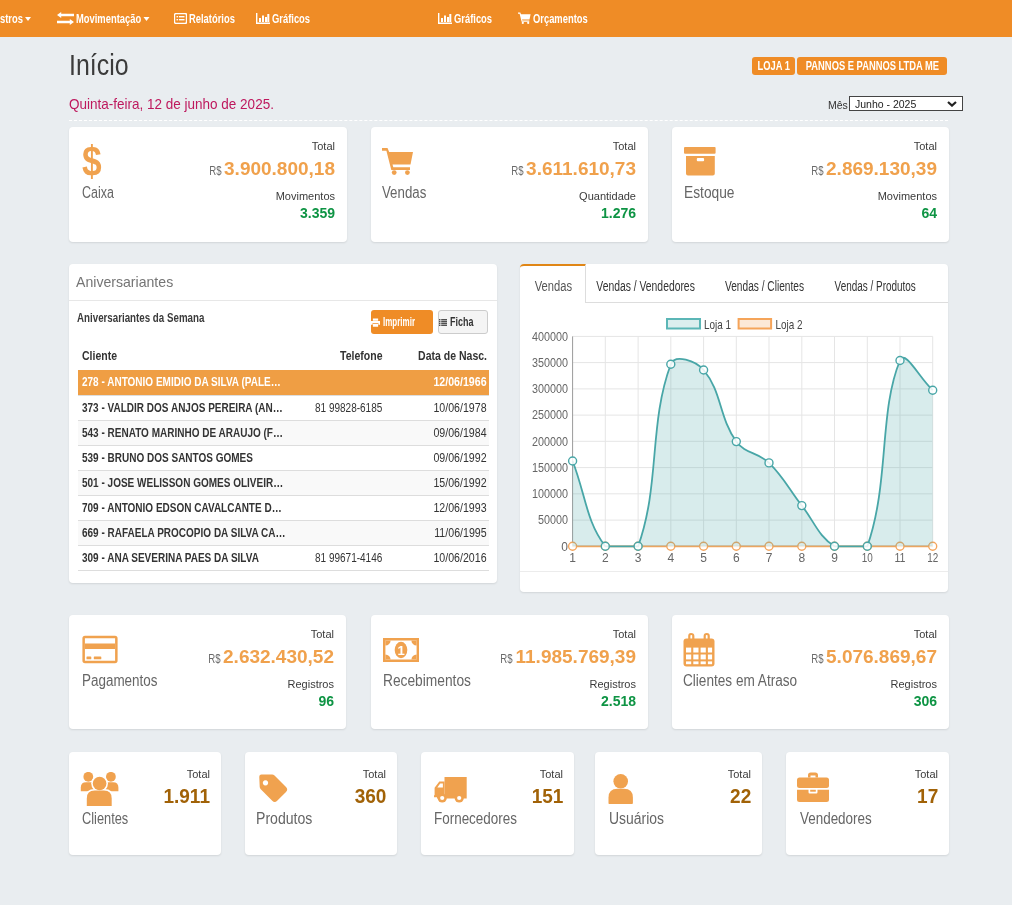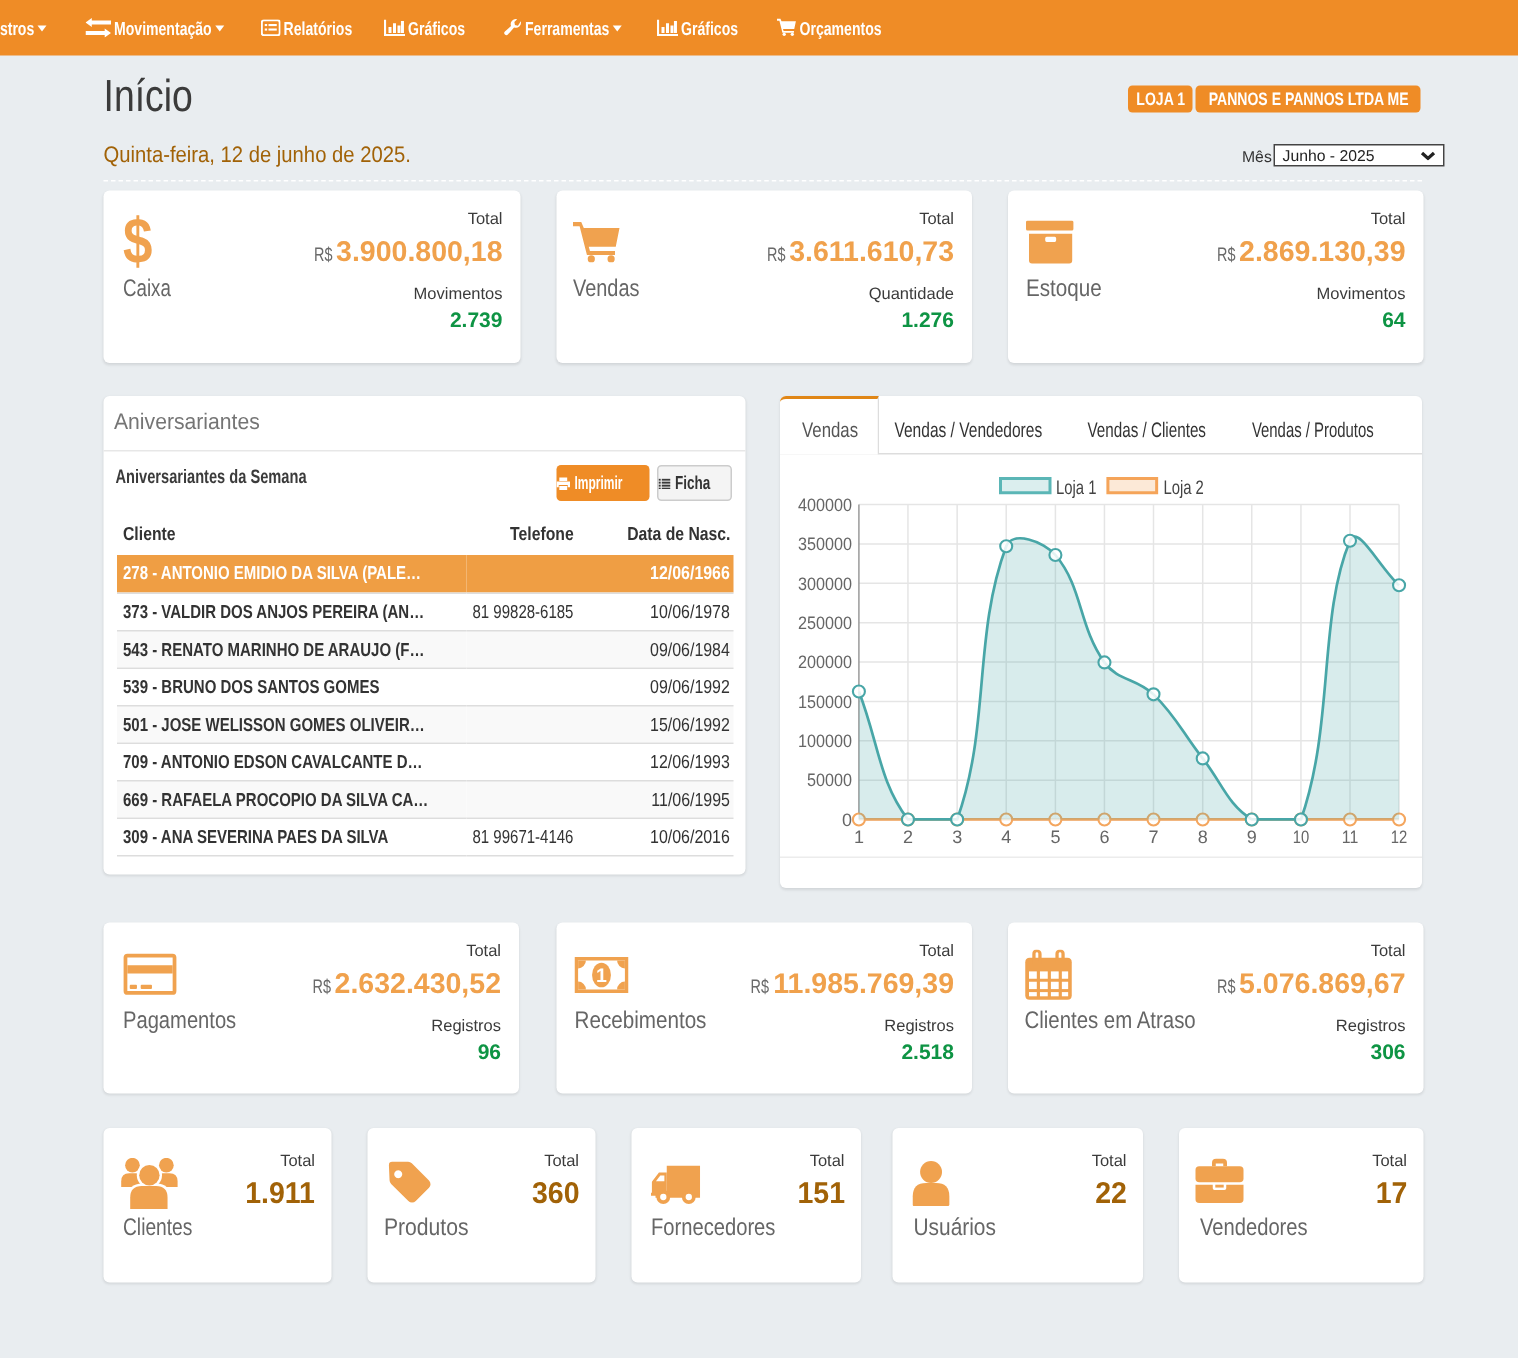--- a/index.html
+++ b/index.html
@@ -46,39 +46,36 @@
           <rect x="2.5" y="6" width="1.6" height="1.4" fill="#fff"></rect>
           <rect x="5" y="6" width="5.5" height="1.4" fill="#fff"></rect>
         </svg><span class="sx">Relatórios</span></div>
   <div class="navitem" style="left:256px"><svg class="nicon" width="14" height="11" viewBox="0 0 14 11">
           <path d="M0.7 0 L0.7 10.3 L14 10.3" stroke="#fff" stroke-width="1.4" fill="none"></path>
           <rect x="3" y="5" width="2" height="4" fill="#fff"></rect>
           <rect x="6" y="2.5" width="2" height="6.5" fill="#fff"></rect>
           <rect x="9" y="4" width="2" height="5" fill="#fff"></rect>
           <rect x="11.3" y="1" width="2" height="8" fill="#fff"></rect>
         </svg><span class="sx">Gráficos</span></div>
-  <div class="navitem" style="left:336px"><svg class="nicon" width="12" height="12" viewBox="0 0 12 12" fill="#fff">
-          <path d="M11.2 2.2 a3.4 3.4 0 0 1 -4.5 4.1 L2.6 11 a1.4 1.4 0 0 1 -2 -2 L4.7 5.3 a3.4 3.4 0 0 1 4.1 -4.5 L6.9 2.7 L7.3 4.7 L9.3 5.1 Z"></path>
-        </svg><span class="sx">Ferramentas<span class="caret"></span></span></div>
   <div class="navitem" style="left:438px"><svg class="nicon" width="14" height="11" viewBox="0 0 14 11">
           <path d="M0.7 0 L0.7 10.3 L14 10.3" stroke="#fff" stroke-width="1.4" fill="none"></path>
           <rect x="3" y="5" width="2" height="4" fill="#fff"></rect>
           <rect x="6" y="2.5" width="2" height="6.5" fill="#fff"></rect>
           <rect x="9" y="4" width="2" height="5" fill="#fff"></rect>
           <rect x="11.3" y="1" width="2" height="8" fill="#fff"></rect>
         </svg><span class="sx">Gráficos</span></div>
   <div class="navitem" style="left:518px"><svg class="nicon" width="13" height="12" viewBox="0 0 13 12" fill="#fff">
           <path d="M0 0.5 L2.3 0.5 L3 2.2 L12.6 2.2 L11.5 7.4 L4 7.4 L4.4 8.6 L11.3 8.6 L11.3 9.8 L3.6 9.8 L1.6 1.8 L0 1.8 Z"></path>
           <circle cx="4.8" cy="10.9" r="1.1"></circle>
           <circle cx="10.2" cy="10.9" r="1.1"></circle>
         </svg><span class="sx">Orçamentos</span></div>
 </div>
 
 <div class="abs" style="left:69px; top:48px; font-size:30px; color:#3b3b3b;"><span class="sx" style="transform:scaleX(0.83)">Início</span></div>
-<div class="abs" style="left:69px; top:95px; font-size:15px; color:#a16207;"><span class="sx" style="transform:scaleX(0.9)">Quinta-feira, 12 de junho de 2025.</span></div>
+<div class="abs" style="left:69px; top:95px; font-size:15px; color:#be185d;"><span class="sx" style="transform:scaleX(0.9)">Quinta-feira, 12 de junho de 2025.</span></div>
 <div class="abs" style="left:752px; top:57px; width:43px; height:18px; background:#EF8C26; border-radius:3px; color:#fff; font-size:12px; font-weight:bold; display:flex; align-items:center; justify-content:center;">
       <span class="sxc" style="transform:scaleX(0.78)">LOJA 1</span>
     </div>
 <div class="abs" style="left:797px; top:57px; width:150px; height:18px; background:#EF8C26; border-radius:3px; color:#fff; font-size:12px; font-weight:bold; display:flex; align-items:center; justify-content:center;">
       <span class="sxc" style="transform:scaleX(0.78)">PANNOS E PANNOS LTDA ME</span>
     </div>
 <div class="abs" style="left:828px; top:99px; font-size:10.5px; color:#333;">Mês</div>
 <div class="abs" style="left:849px; top:96px; width:114px; height:15px; background:#fff; border:1px solid #444;">
   <div class="abs" style="left:5px; top:0.5px; font-size:10.5px; color:#222;">Junho - 2025</div>
   <svg class="abs" style="right:5px; top:4px;" width="10" height="6" viewBox="0 0 10 6">
@@ -86,21 +83,21 @@
       </svg>
 </div>
 <div class="abs" style="left:69px; top:120px; width:879px; border-top:1px dashed #fff;"></div>
 
 <div class="card" style="left:69px; top:127px; width:278px; height:115px;">
   <div class="cicon" style="left:13px; top:10px; font-size:43px; font-weight:bold; transform:scaleX(0.82); transform-origin:left top;">$</div>
   <div class="clabel" style="left:13px; top:57px;"><span class="sx8" style="transform:scaleX(0.78)">Caixa</span></div>
   <div class="rlab" style="top:13px;">Total</div>
   <div class="rval" style="top:31px;"><span class="rs">R$</span>3.900.800,18</div>
   <div class="rlab" style="top:62.5px;">Movimentos</div>
-  <div class="rnum" style="top:78px;">2.739</div>
+  <div class="rnum" style="top:78px;">3.359</div>
 </div>
 <div class="card" style="left:371px; top:127px; width:277px; height:115px;">
   <div class="cicon" style="left:11px; top:20px;"><svg width="33" height="28" viewBox="0 0 33 28" fill="#F0A24F">
           <path d="M0 1 L5.5 1 L7.2 5 L31 5 L28.5 17.5 L10.5 17.5 L11.3 20.3 L28 20.3 L28 23 L9.3 23 L4.4 3.8 L0 3.8 Z"></path>
           <circle cx="12.2" cy="25.6" r="2.4"></circle>
           <circle cx="25.4" cy="25.6" r="2.4"></circle>
         </svg></div>
   <div class="clabel" style="left:11px; top:57px;"><span class="sx8" style="transform:scaleX(0.83)">Vendas</span></div>
   <div class="rlab" style="top:13px;">Total</div>
   <div class="rval" style="top:31px;"><span class="rs">R$</span>3.611.610,73</div>

